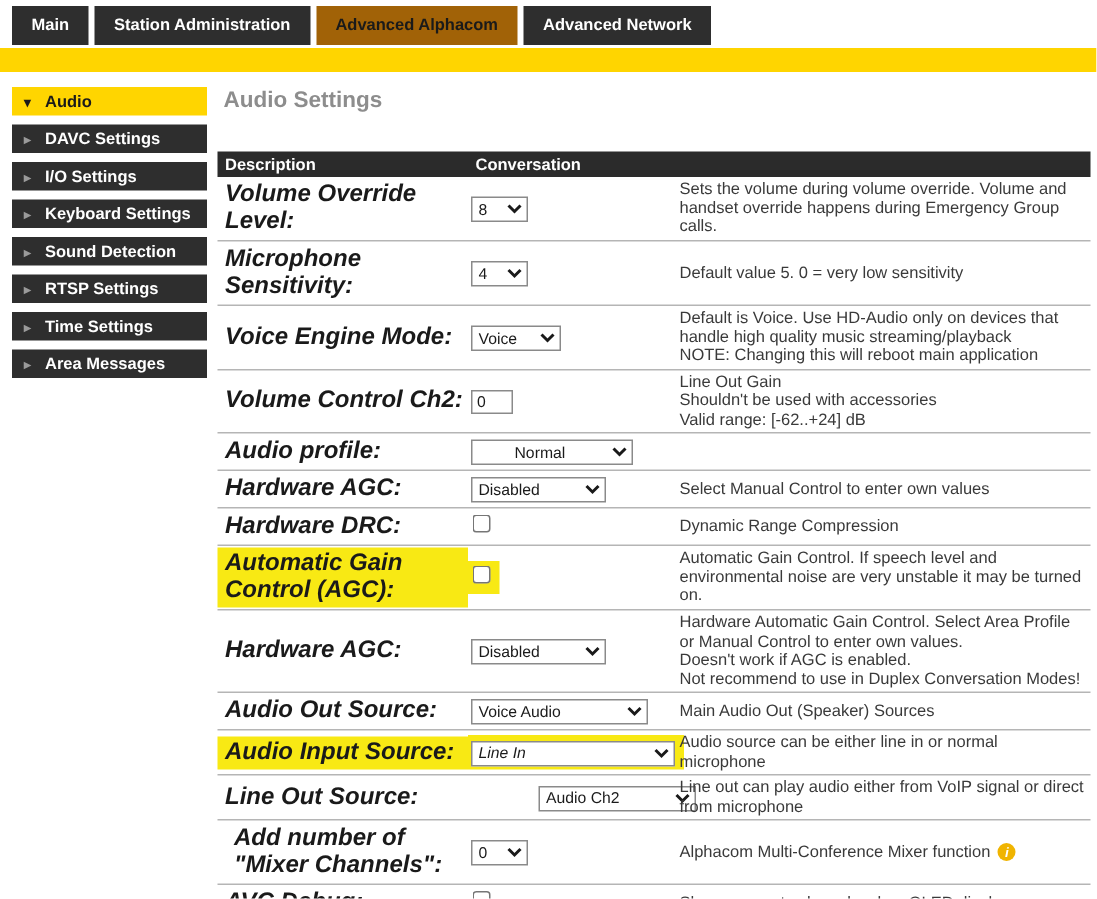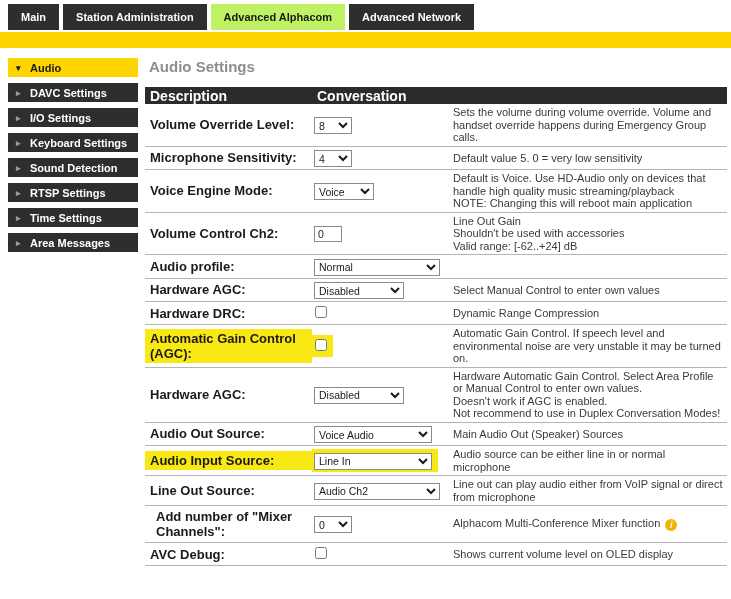--- a/index.html
+++ b/index.html
@@ -9,50 +9,50 @@
     background:#ffffff;
     font-family:"Liberation Sans", sans-serif;
     color:#1a1a1a;
   }
   
   .tabs { display:flex; gap:4px; padding:4px 0 0 8px; }
   .tab {
     background:#2e2e2e; color:#ffffff; font-weight:bold; font-size:11px;
     padding:7px 13px; white-space:nowrap; cursor:pointer;
   }
-  .tab.active { background:#bef264; color:#1a1a1a; }
+  .tab.active { background:#a16207; color:#1a1a1a; }
   .topbar { height:16px; background:#ffd500; margin-top:2px; }
 
   
   .main { display:flex; padding-top:10px; }
   .sidebar { width:130px; margin-left:8px; flex-shrink:0; }
   .side-item {
     background:#2e2e2e; color:#ffffff; font-weight:bold; font-size:11px;
     height:19px; display:flex; align-items:center; padding-left:8px;
     margin-bottom:6px; cursor:pointer;
   }
   .side-item .arrow { color:#9a9a9a; font-size:9px; width:14px; }
   .side-item.active { background:#ffd500; color:#1a1a1a; }
   .side-item.active .arrow { color:#1a1a1a; }
 
   .content { margin-left:7px; width:582px; }
-  .page-title { color:#8d8d8d; font-size:15px; font-weight:bold; margin:0 0 12px 4px; }
+  .page-title { color:#8d8d8d; font-size:15px; font-weight:bold; margin:0 0 26px 4px; }
 
   
   .thead {
     display:grid; grid-template-columns:167px 136px 1fr;
-    background:#2b2b2b; color:#ffffff; font-weight:bold; font-size:14px;
+    background:#2b2b2b; color:#ffffff; font-weight:bold; font-size:11px;
     height:17px; align-items:center;
   }
   .thead div { padding-left:5px; }
   .trow {
     display:grid; grid-template-columns:167px 136px 1fr;
     border-bottom:1px solid #b5b5b5; align-items:center; padding:1px 0;
   }
-  .c-label { font-weight:bold; font-size:13px; color:#1a1a1a; padding:2px 2px 2px 5px; align-self:center; }
+  .c-label { font-weight:bold; font-size:16px; color:#1a1a1a; padding:2px 2px 2px 5px; align-self:center;font-style:italic; }
   .c-label.indent { padding-left:11px; }
   .c-config { align-self:center; }
   .c-help { font-size:11px; color:#3a3a3a; line-height:12.5px; padding:1px 2px 1px 5px; align-self:center; }
   .ctl-wrap { display:inline-block; padding:1px 2px; }
   .trow.hl .c-label { background:#f8e914; }
   .trow.hl .ctl-wrap { background:#f8e914; padding:2px 6px 2px 2px; }
 
   select {
     font-family:"Liberation Sans", sans-serif; font-size:10.5px; height:17px;
     border:1px solid #8a8a8a; background:#ffffff; color:#1a1a1a;
@@ -159,21 +159,21 @@
     <div class="c-help">
             <div>Line Out Gain</div>
             <div>Shouldn't be used with accessories</div>
             <div>Valid range: [-62..+24] dB</div>
           </div>
   </div>
 
 
   <div class="trow">
     <div class="c-label">Audio profile:</div>
-    <div class="c-config"><span class="ctl-wrap"><select style="width: 126px;"><option>Normal</option></select></span></div>
+    <div class="c-config"><span class="ctl-wrap"><select style="width: 108px; padding-left: 24px;"><option>Normal</option></select></span></div>
     <div class="c-help"></div>
   </div>
 
   <div class="trow">
     <div class="c-label">Hardware AGC:</div>
     <div class="c-config"><span class="ctl-wrap"><select style="width: 90px;"><option>Disabled</option></select></span></div>
     <div class="c-help">
             <div>Select Manual Control to enter own values</div>
           </div>
   </div>
@@ -207,29 +207,29 @@
   <div class="trow">
     <div class="c-label">Audio Out Source:</div>
     <div class="c-config"><span class="ctl-wrap"><select style="width: 118px;"><option>Voice Audio</option></select></span></div>
     <div class="c-help">
             <div>Main Audio Out (Speaker) Sources</div>
           </div>
   </div>
 
   <div class="trow hl">
     <div class="c-label">Audio Input Source:</div>
-    <div class="c-config"><span class="ctl-wrap"><select style="width: 118px;"><option>Line In</option></select></span></div>
+    <div class="c-config"><span class="ctl-wrap"><select style="width: 136px; font-style: italic;"><option>Line In</option></select></span></div>
     <div class="c-help">
             <div>Audio source can be either line in or normal microphone</div>
           </div>
   </div>
 
   <div class="trow">
     <div class="c-label">Line Out Source:</div>
-    <div class="c-config"><span class="ctl-wrap"><select style="width: 126px;"><option>Audio Ch2</option></select></span></div>
+    <div class="c-config"><span class="ctl-wrap"><select style="width: 105px; margin-left: 45px;"><option>Audio Ch2</option></select></span></div>
     <div class="c-help">
             <div>Line out can play audio either from VoIP signal or direct from microphone</div>
           </div>
   </div>
 
   <div class="trow">
     <div class="c-label indent">Add number of "Mixer Channels":</div>
     <div class="c-config"><span class="ctl-wrap"><select style="width: 38px;"><option>0</option></select></span></div>
     <div class="c-help">
             <div>Alphacom Multi-Conference Mixer function<span class="info-icon">i</span></div>

